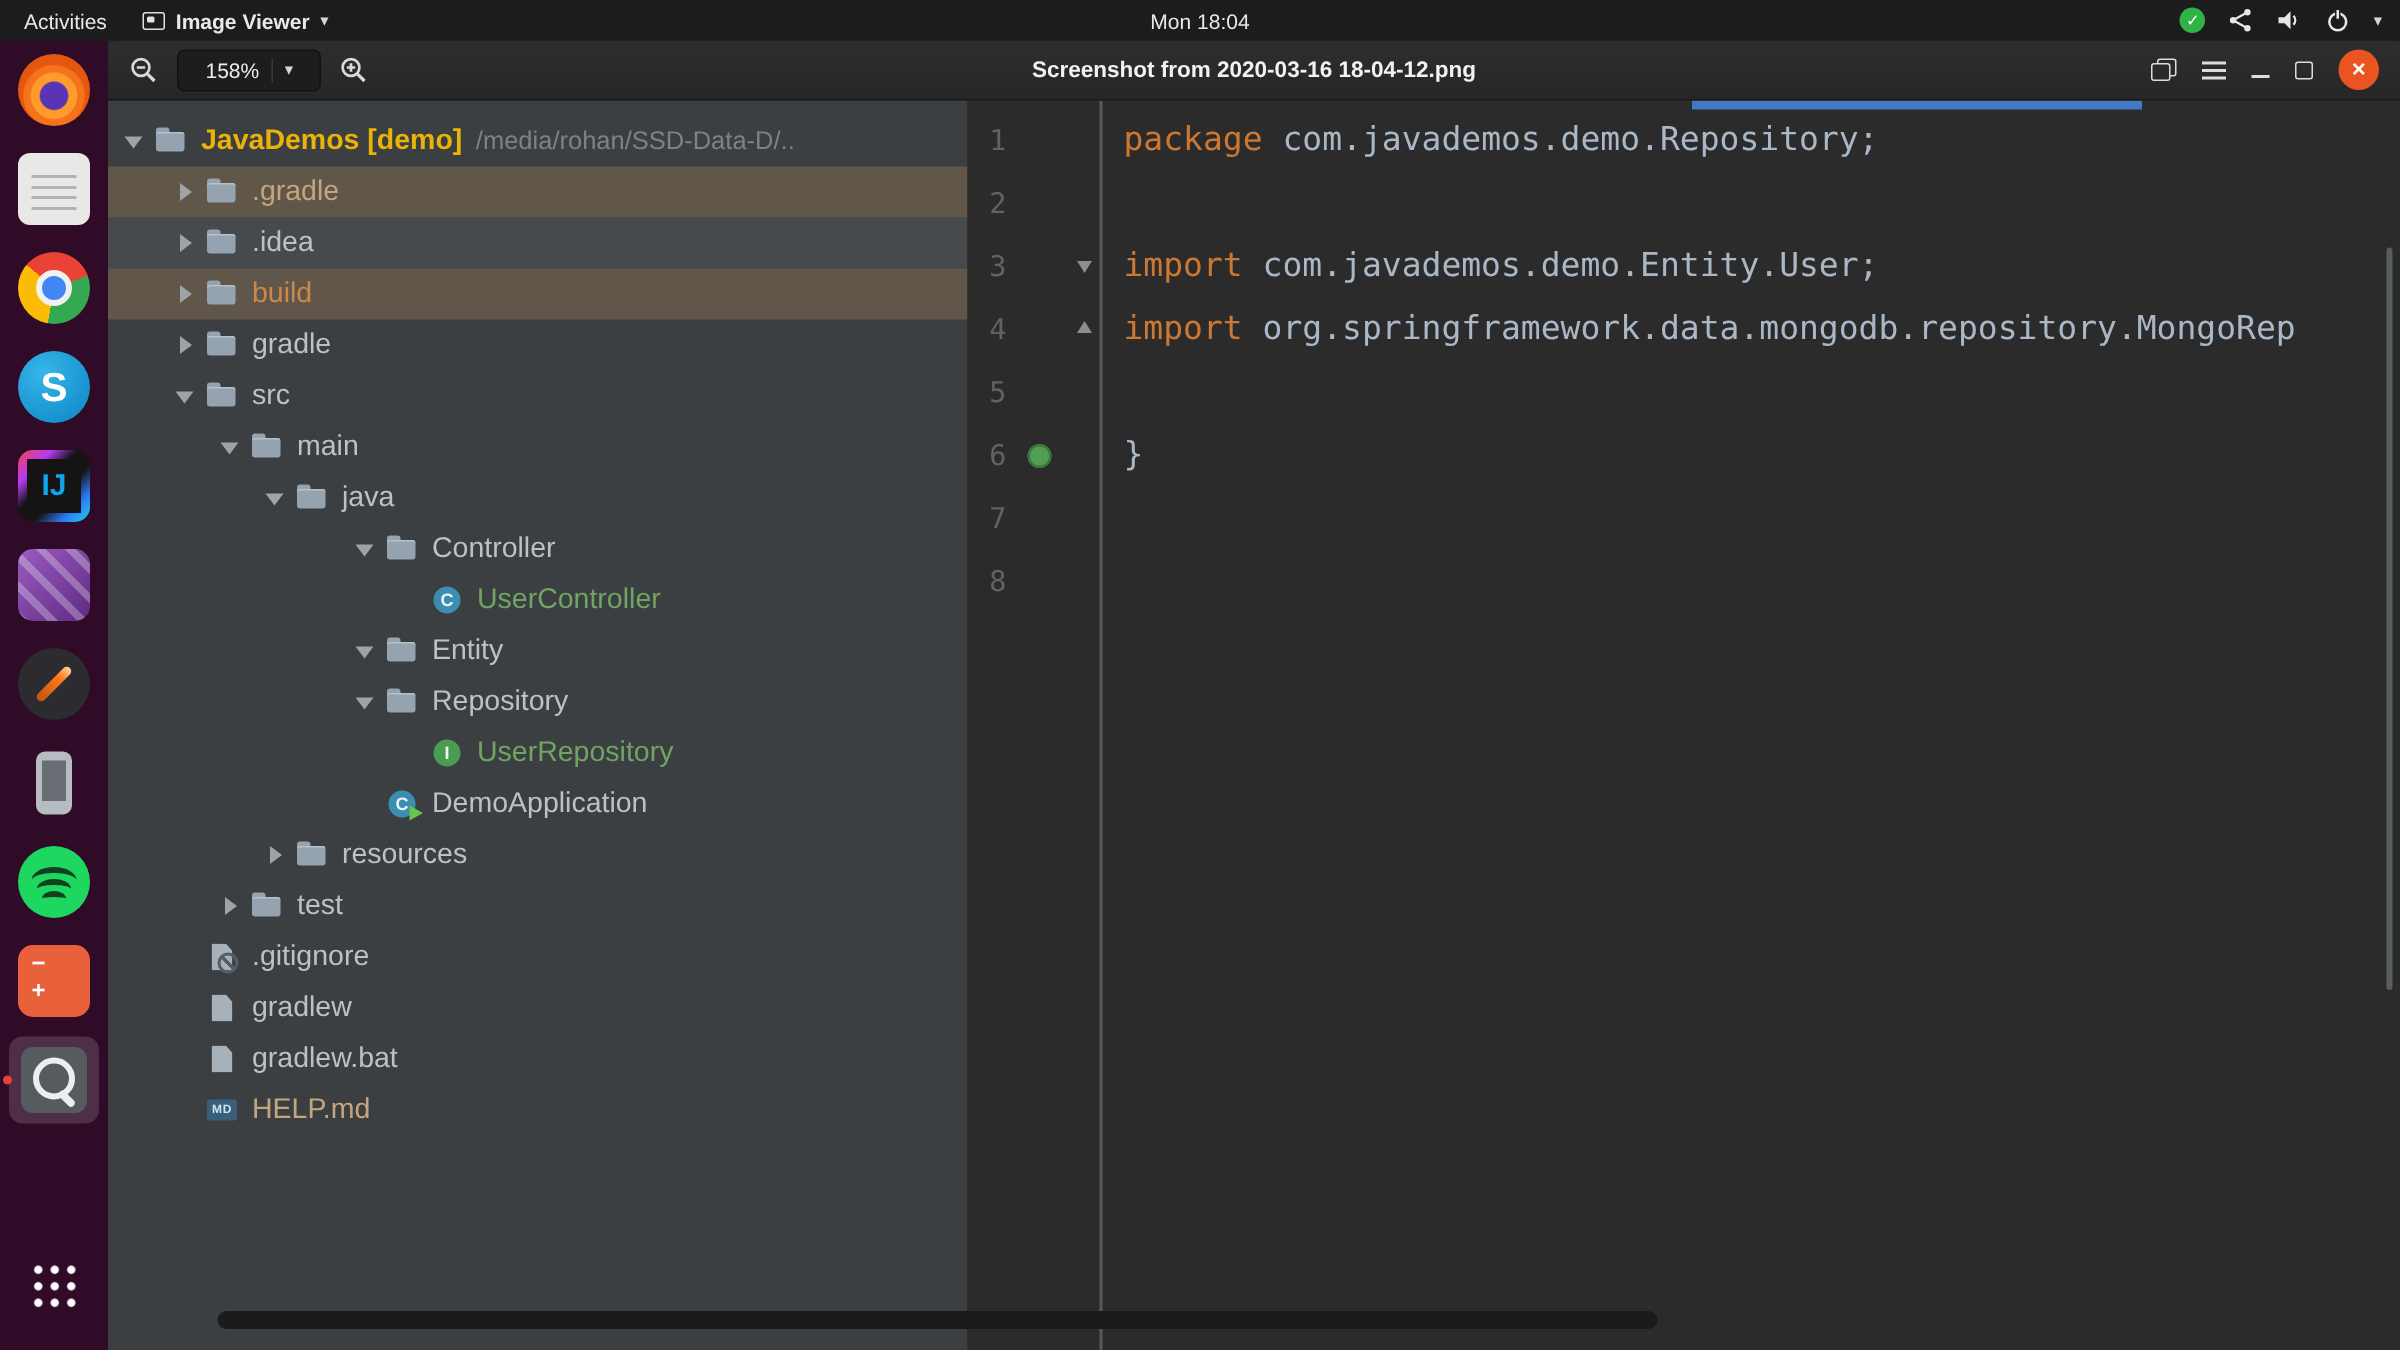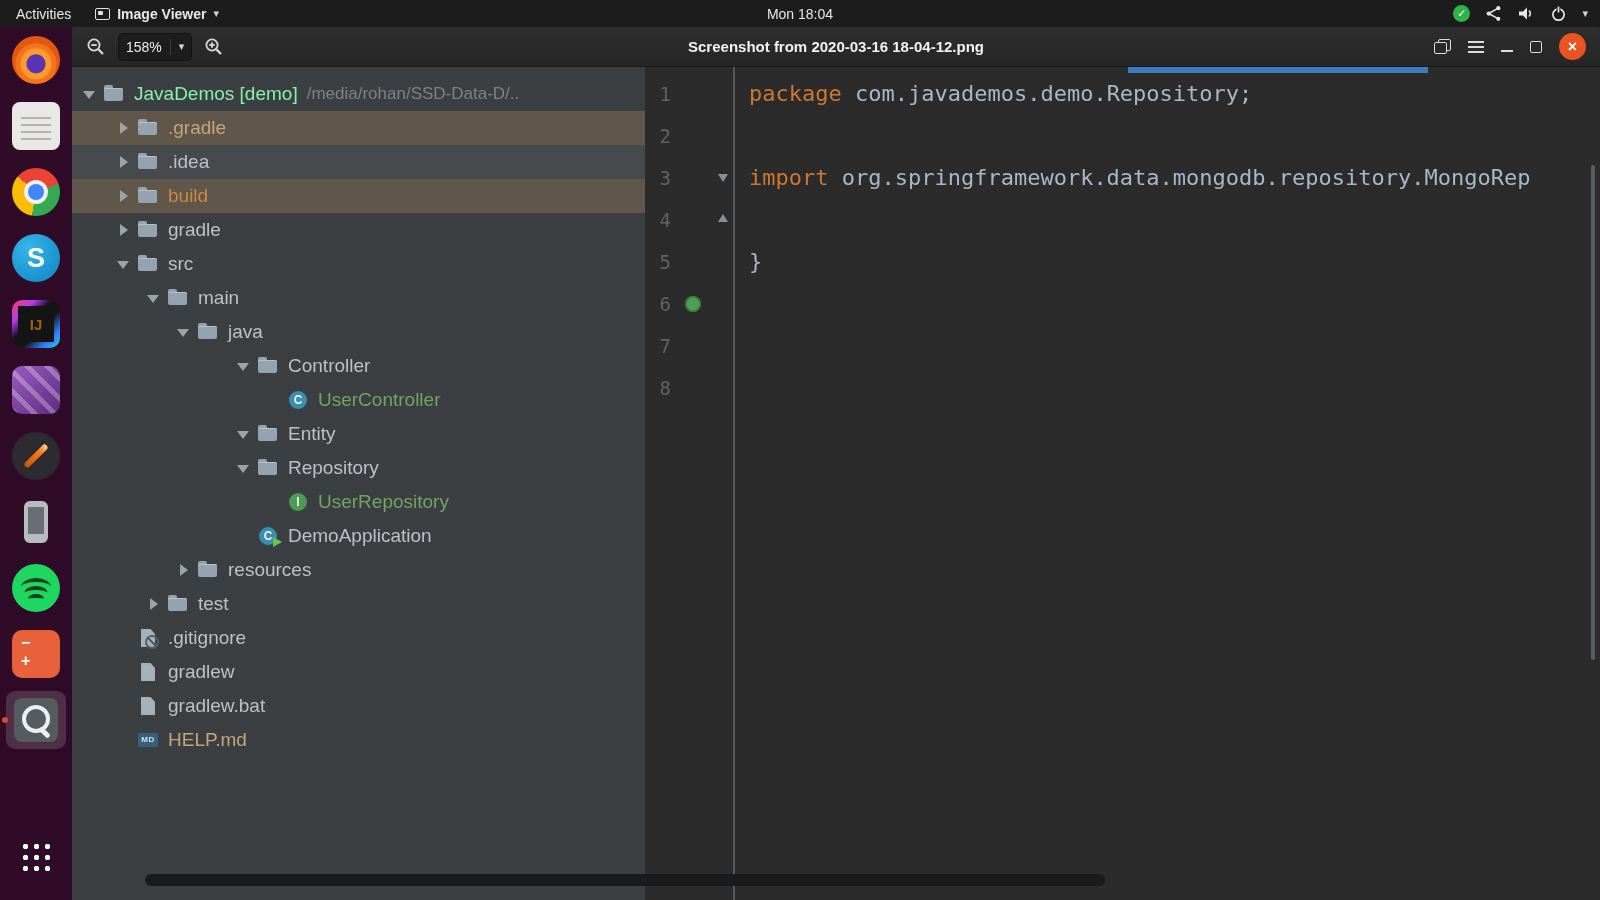--- a/index.html
+++ b/index.html
@@ -27,22 +27,22 @@
   .dicon{width:48px;height:48px;position:relative;display:flex;align-items:center;justify-content:center}
   .d-ff{border-radius:50%;background:radial-gradient(circle at 50% 58%,#5934b5 0 9px,#ff9b2d 10px 15px,#f4731c 16px 20px,#e4570e 21px)}
   .d-ged{border-radius:8px;background:#e9e8e6}
   .d-ged::after{content:"";position:absolute;left:9px;top:10px;width:30px;height:28px;
     background:repeating-linear-gradient(#0000 0 5px,#b3b3b3 5px 7px)}
   .d-chr{border-radius:50%;background:conic-gradient(from -50deg,#ea4335 0 120deg,#34a853 0 240deg,#fbbc05 0 360deg)}
   .d-chr .cw{position:absolute;left:50%;top:50%;transform:translate(-50%,-50%);width:24px;height:24px;border-radius:50%;background:#f1f1f1}
   .d-chr .cb{position:absolute;left:50%;top:50%;transform:translate(-50%,-50%);width:16px;height:16px;border-radius:50%;background:#4285f4;z-index:2}
   .d-sky{border-radius:50%;background:radial-gradient(circle at 35% 30%,#35b6e8,#0d84c4);color:#fff;font-size:27px;font-weight:700}
   .d-ij{border-radius:10px;background:linear-gradient(135deg,#fe4056 0%,#b33bf0 24%,#141414 42% 60%,#2d7bf4 80%,#21d3ee 100%);color:#fff}
-  .d-ij .ijtxt{position:absolute;left:6px;top:6px;width:36px;height:36px;background:#141414;color:#a16207;
-    font-weight:700;font-size:15px;display:flex;align-items:center;justify-content:center}
+  .d-ij .ijtxt{position:absolute;left:6px;top:6px;width:36px;height:36px;background:#141414;color:#0ea5e9;
+    font-weight:700;font-size:20px;display:flex;align-items:center;justify-content:center}
   .d-pho{border-radius:10px;background:linear-gradient(135deg,#9a5cc0,#5f2a82);overflow:hidden}
   .d-pho::after{content:"";position:absolute;inset:0;background:repeating-linear-gradient(45deg,rgba(255,255,255,.28) 0 5px,transparent 5px 14px)}
   .d-pen{border-radius:50%;background:#2b2b30}
   .d-pen::after{content:"";position:absolute;left:21px;top:9px;width:6px;height:30px;border-radius:3px;
     background:linear-gradient(#ffd29e,#ff7a18 30%,#c2540e);transform:rotate(45deg)}
   .d-phn{border-radius:6px}
   .d-phn::after{content:"";position:absolute;left:12px;top:3px;width:24px;height:42px;border-radius:6px;background:#b7bcc0}
   .d-phn::before{content:"";position:absolute;left:16px;top:9px;width:16px;height:27px;background:#686e73;z-index:2}
   .d-spo{border-radius:50%;background:#1ed760}
   .d-spo i{position:absolute;left:50%;border-top:4px solid #11401f;border-radius:50%}
@@ -59,21 +59,21 @@
   .ind{position:absolute;left:2px;top:50%;transform:translateY(-50%);width:6px;height:6px;border-radius:50%;background:#e0443a}
   .ditem.showapps{margin-top:auto;margin-bottom:10px}
   .d-grid{width:33px;height:33px;background-image:radial-gradient(circle,#fff 2.5px,transparent 3px);background-size:11px 11px}
 
   
   .window{position:absolute;left:72px;top:27px;right:0;bottom:0;display:flex;flex-direction:column;background:#2b2b2b}
   .headerbar{height:40px;flex:none;background:linear-gradient(#2e2e2e,#262626);border-bottom:1px solid #191919;
     border-radius:8px 8px 0 0;display:flex;align-items:center;position:relative;z-index:30}
   .hb-l{display:flex;align-items:center;gap:12px;margin-left:14px}
   .zoom-combo{display:flex;align-items:center;gap:8px;background:#1d1d1d;border:1px solid #121212;border-radius:5px;
-    height:28px;padding:0 7px;color:#ececec;font-size:14px}
+    height:28px;padding:0 18px;color:#ececec;font-size:14px}
   .zoom-combo .sep{width:1px;height:16px;background:#3a3a3a}
   .hb-title{position:absolute;left:50%;transform:translateX(-50%);color:#f2f2f2;font-weight:700;font-size:15px;white-space:nowrap}
   .hb-r{margin-left:auto;display:flex;align-items:center;gap:17px;margin-right:14px}
   .ic-restore{position:relative;width:17px;height:15px}
   .ic-restore::before{content:"";position:absolute;right:0;top:0;width:11px;height:10px;border:1.5px solid #dcdcdc;border-radius:2px}
   .ic-restore::after{content:"";position:absolute;left:0;bottom:0;width:11px;height:10px;border:1.5px solid #dcdcdc;border-radius:2px;background:#2a2a2a}
   .ic-menu{width:16px;height:12px;border-top:2px solid #dcdcdc;border-bottom:2px solid #dcdcdc;position:relative}
   .ic-menu::after{content:"";position:absolute;left:0;top:3px;width:100%;height:2px;background:#dcdcdc}
   .ic-min{width:12px;height:2px;background:#dcdcdc;margin-top:9px}
   .ic-max{width:12px;height:12px;border:1.5px solid #dcdcdc;border-radius:2px}
@@ -108,21 +108,21 @@
     clip-path:polygon(0 0,68% 0,100% 28%,100% 100%,0 100%)}
   .ic-ignore::after{content:"";position:absolute;left:5px;top:3px;width:14px;height:18px;background:#a7b1ba;
     clip-path:polygon(0 0,68% 0,100% 28%,100% 100%,0 100%)}
   .ic-ignore::before{content:"";position:absolute;left:9px;top:9px;width:10px;height:10px;border:2px solid #565e65;border-radius:50%;
     background:linear-gradient(45deg,transparent 42%,#565e65 42% 58%,transparent 58%);z-index:2}
   .ic-gradle::after{content:"";position:absolute;left:3px;top:7px;width:18px;height:12px;background:#c2cdd5;border-radius:8px 8px 3px 3px}
   .ic-gradle::before{content:"";position:absolute;left:17px;top:5px;width:5px;height:5px;background:#c2cdd5;border-radius:50%}
   .ic-md::after{content:"MD";position:absolute;left:2px;top:5px;width:20px;height:14px;background:#38607a;border-radius:2px;
     color:#cfe3f2;font:700 8px/14px "Liberation Sans",sans-serif;text-align:center;letter-spacing:.5px}
   .tl{margin-left:3px;font-size:19px;color:#bdc1c5}
-  .tl.root{font-weight:400;color:#86efac}
+  .tl.root{font-weight:700;color:#eab308}
   .tpath{margin-left:9px;font-size:17px;color:#7d8287}
   .tl.green{color:#6fa462}.tl.tan{color:#c5a67c}.tl.org{color:#cb8848}
   .sel .tl{color:#d9e7f4}
 
   
   .editor{flex:1;display:flex;background:#2b2b2b;overflow:hidden;position:relative}
   .gutter{width:90px;flex:none;border-right:2px solid #55595c;padding-top:6px;position:relative}
   .grow{height:42px;position:relative}
   .gnum{position:absolute;left:4px;top:0;width:22px;text-align:right;line-height:42px;
     font-family:"DejaVu Sans Mono",monospace;font-size:19px;color:#606366}
@@ -387,20 +387,21 @@
           <div class="grow">
               <span class="gnum">7</span>
             </div>
           <div class="grow">
               <span class="gnum">8</span>
             </div>
         </div>
         <div class="code">
           <div class="cl"><span class="kw">package </span><span class="pl">com.javademos.demo.Repository;</span></div>
           <div class="cl"></div>
+          <div class="cl"><span class="kw">import </span><span class="pl">com.javademos.demo.Entity.User;</span></div>
           <div class="cl"><span class="kw">import </span><span class="pl">org.springframework.data.mongodb.repository.MongoRep</span></div>
           <div class="cl"></div>
           <div class="cl"><span class="pl">}</span></div>
           <div class="cl"></div>
         </div>
       </section>
 
       <div class="hscroll"></div>
       <div class="vscroll"></div>
     </div>

